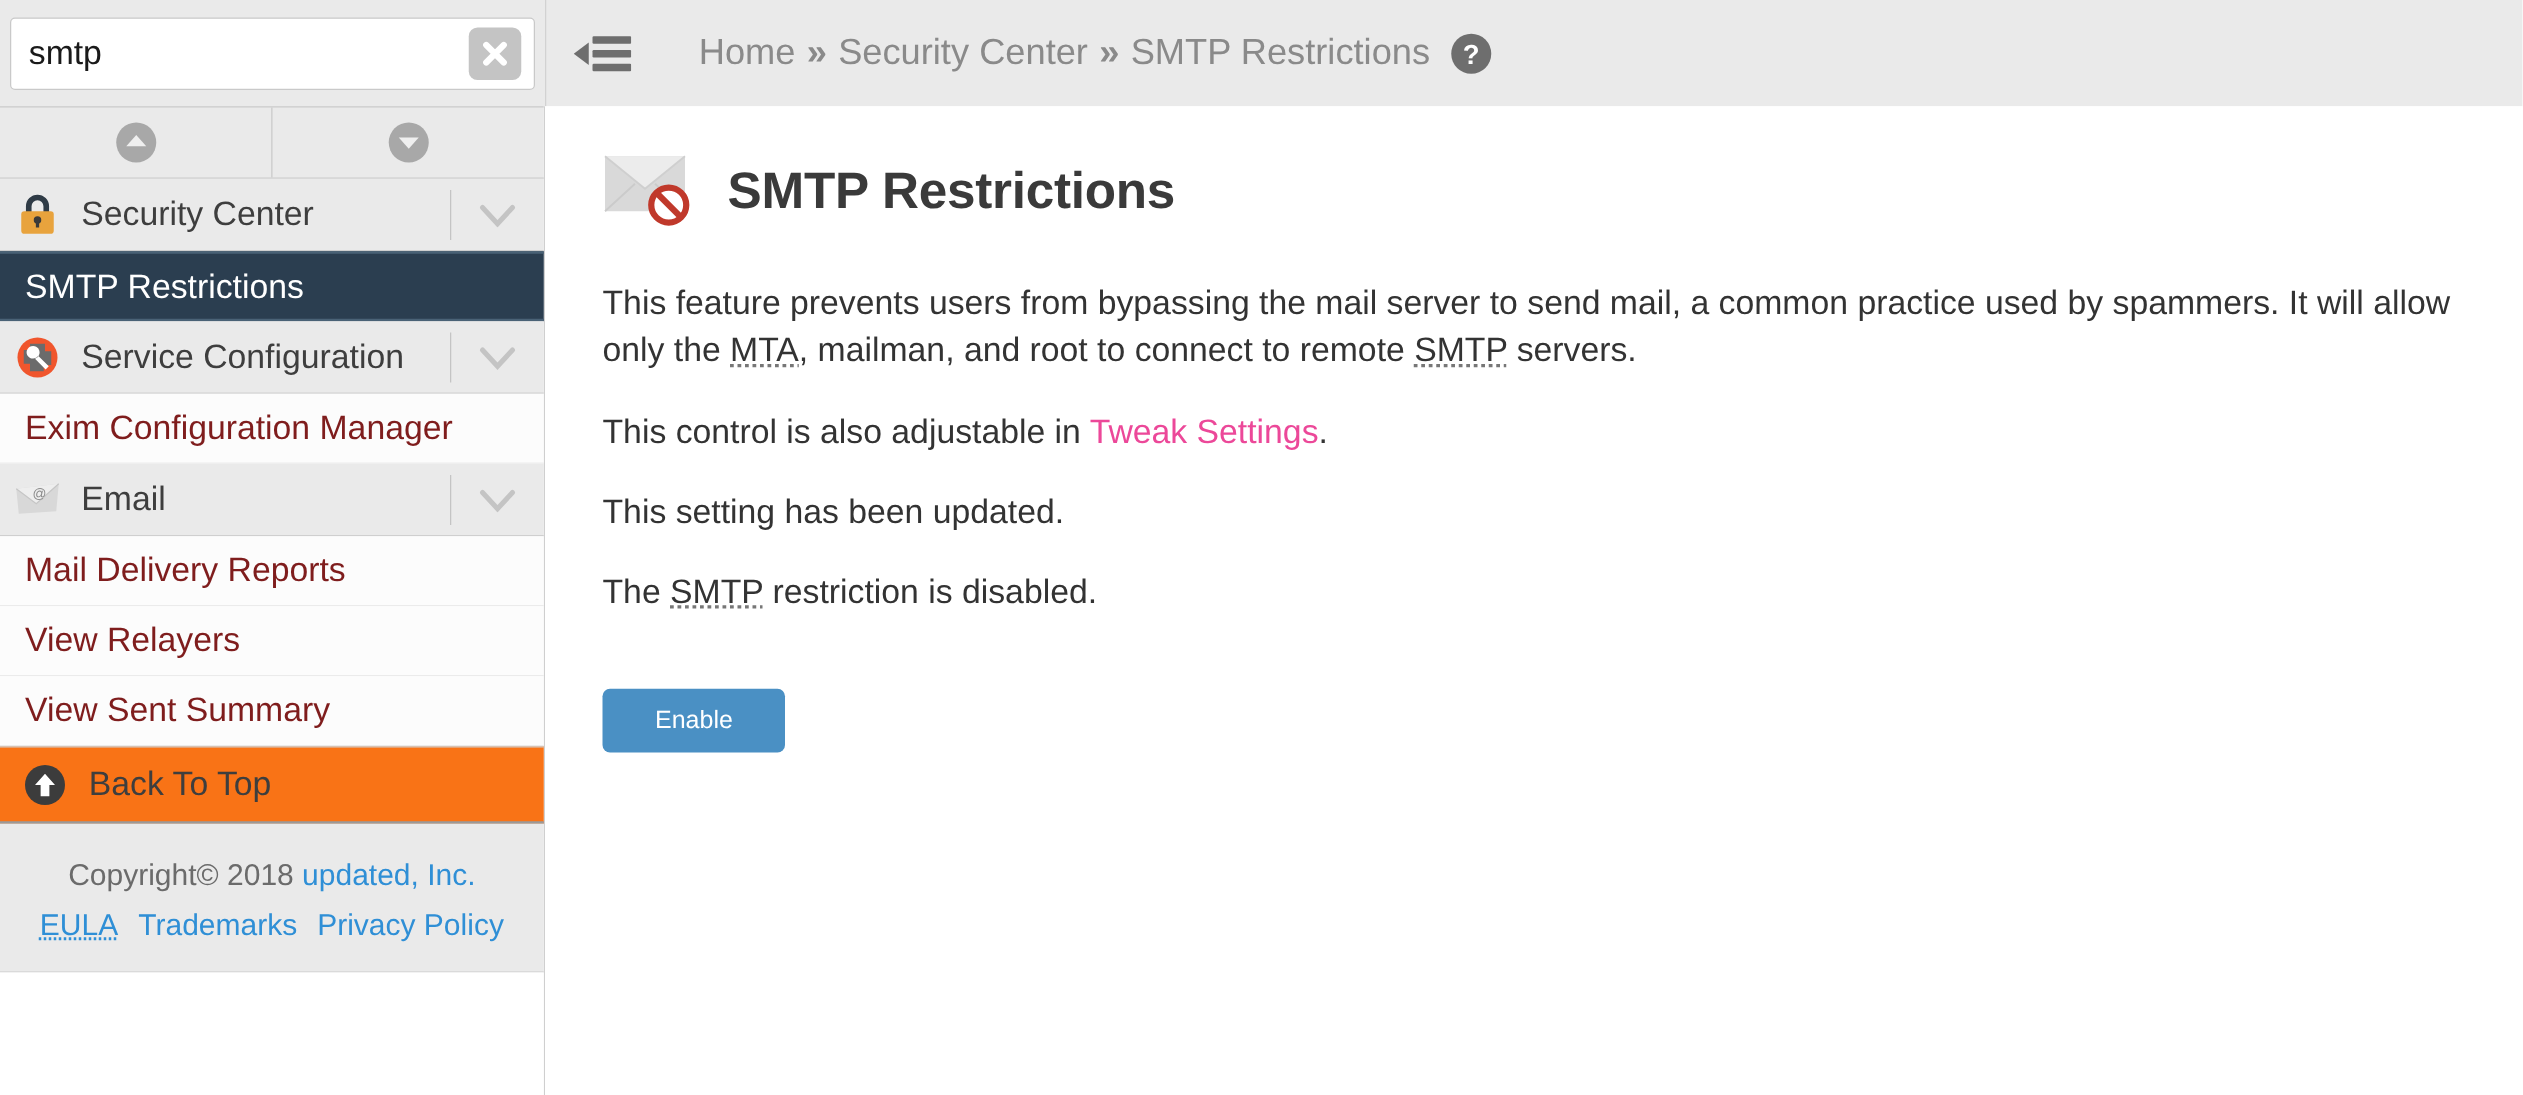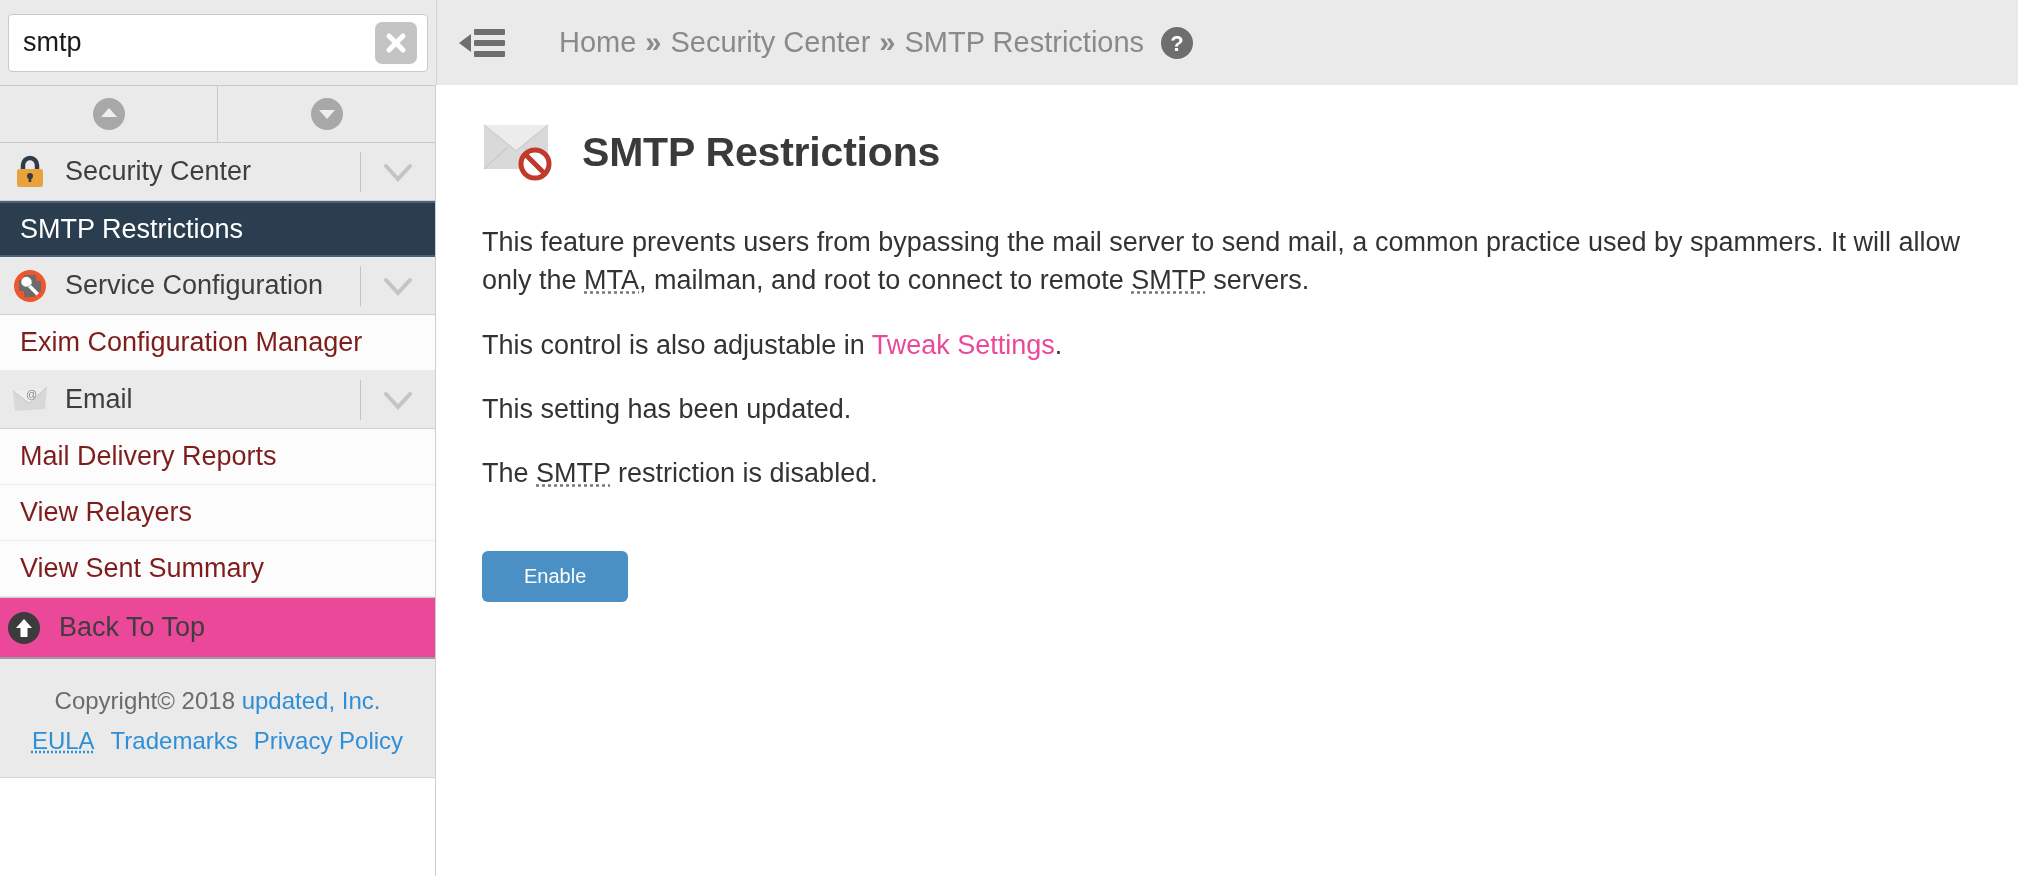--- a/index.html
+++ b/index.html
@@ -201,26 +201,26 @@
   .nav-item.selected {
     background: #2b3e50;
     color: #ffffff;
     border-top: 2px solid #4a6276;
     border-bottom: 2px solid #4a6276;
     height: 56px;
   }
 
   .back-to-top {
     height: 62px;
-    background: #ec4899;
+    background: #f97316;
     border-top: 1px solid #cfcfcf;
     border-bottom: 2px solid #9a9a9a;
     display: flex;
     align-items: center;
-    padding-left: 4px;
+    padding-left: 16px;
     box-sizing: border-box;
     cursor: pointer;
   }
   .back-to-top .nav-icon {
     width: 40px;
     height: 40px;
     flex: 0 0 40px;
     display: flex;
     align-items: center;
     justify-content: center;

